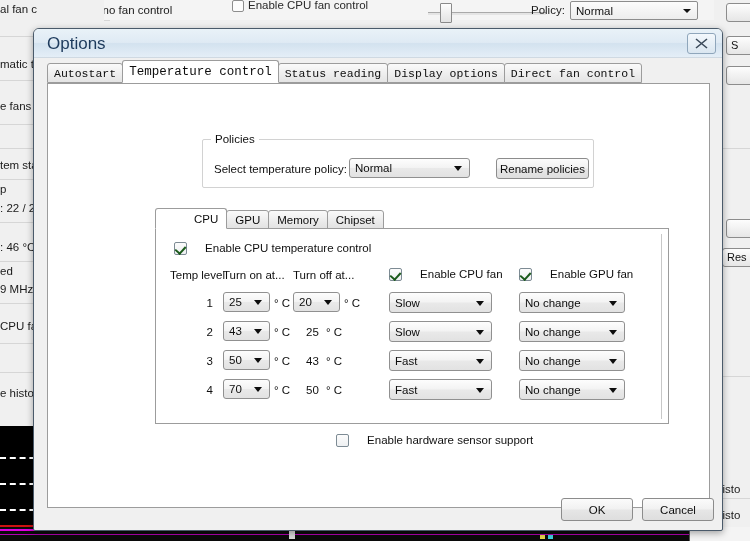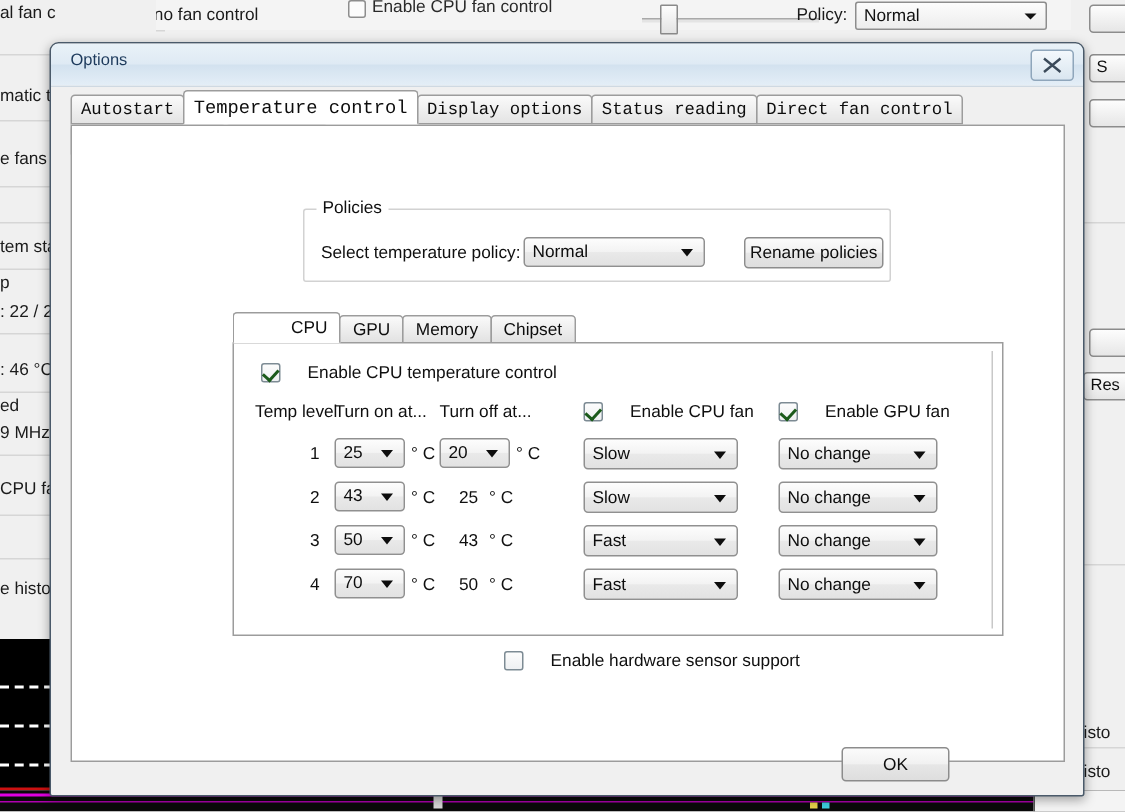--- a/index.html
+++ b/index.html
@@ -112,21 +112,21 @@
     box-shadow: 0 2px 7px rgba(0,0,0,0.35);
   }
   #titlebar {
     position: absolute; left: 0; top: 0; right: 0; height: 28px;
     background: linear-gradient(#e9f2f8 0%, #dfeaf4 48%, #d3e2ef 52%, #e4eef7 100%);
     border-radius: 5px 5px 0 0;
     border-bottom: 1px solid #cfd9e2;
   }
   #title-text {
     position: absolute; left: 13px; top: 5px;
-    font-size: 11px; color: #1d3a5c;
+    font-size: 17px; color: #1d3a5c;
     font-family: "Liberation Sans", sans-serif;
   }
   #close-btn {
     position: absolute; right: 6px; top: 4px; width: 27px; height: 19px;
     background: linear-gradient(#f3f8fc,#dae6f0);
     border: 1px solid #8fa6bb; border-radius: 3px;
     cursor: pointer;
   }
   #close-btn svg { position: absolute; left: 7px; top: 4px; }
 
@@ -330,22 +330,22 @@
       <div id="close-btn">
         <svg width="13" height="11" viewBox="0 0 13 11">
           <path d="M1 1 L12 10 M12 1 L1 10" stroke="#3b4a5a" stroke-width="1.6" fill="none"></path>
         </svg>
       </div>
     </div>
 
     <div class="tabstrip">
       <div class="tab"><span>Autostart</span></div>
       <div class="tab active"><span>Temperature control</span></div>
+      <div class="tab"><span>Status reading</span></div>
       <div class="tab"><span>Display options</span></div>
-      <div class="tab"><span>Status reading</span></div>
       <div class="tab"><span>Direct fan control</span></div>
       <div class="tab"><span>Icon settings</span></div>
       <div class="tab"><span>Advanced</span></div>
     </div>
 
     <div class="tab-page"></div>
 
     <div class="groupbox" style="left:168px;top:110px;width:392px;height:49px;">
       <span class="gb-title">Policies</span>
     </div>
@@ -459,15 +459,18 @@
     </div>
 
     <div class="cb-wrap" style="left:302px;top:405px;">
       <span class="cb"></span>
       <span class="cb-label">Enable hardware sensor support</span>
     </div>
 
     <div class="btn" style="left:527px;top:469px;width:72px;height:23px;line-height:22px;">
       <span>OK</span>
     </div>
+    <div class="btn" style="left:608px;top:469px;width:72px;height:23px;line-height:22px;">
+      <span>Cancel</span>
+    </div>
 
   </div>
 </div>
 
 </body></html>

